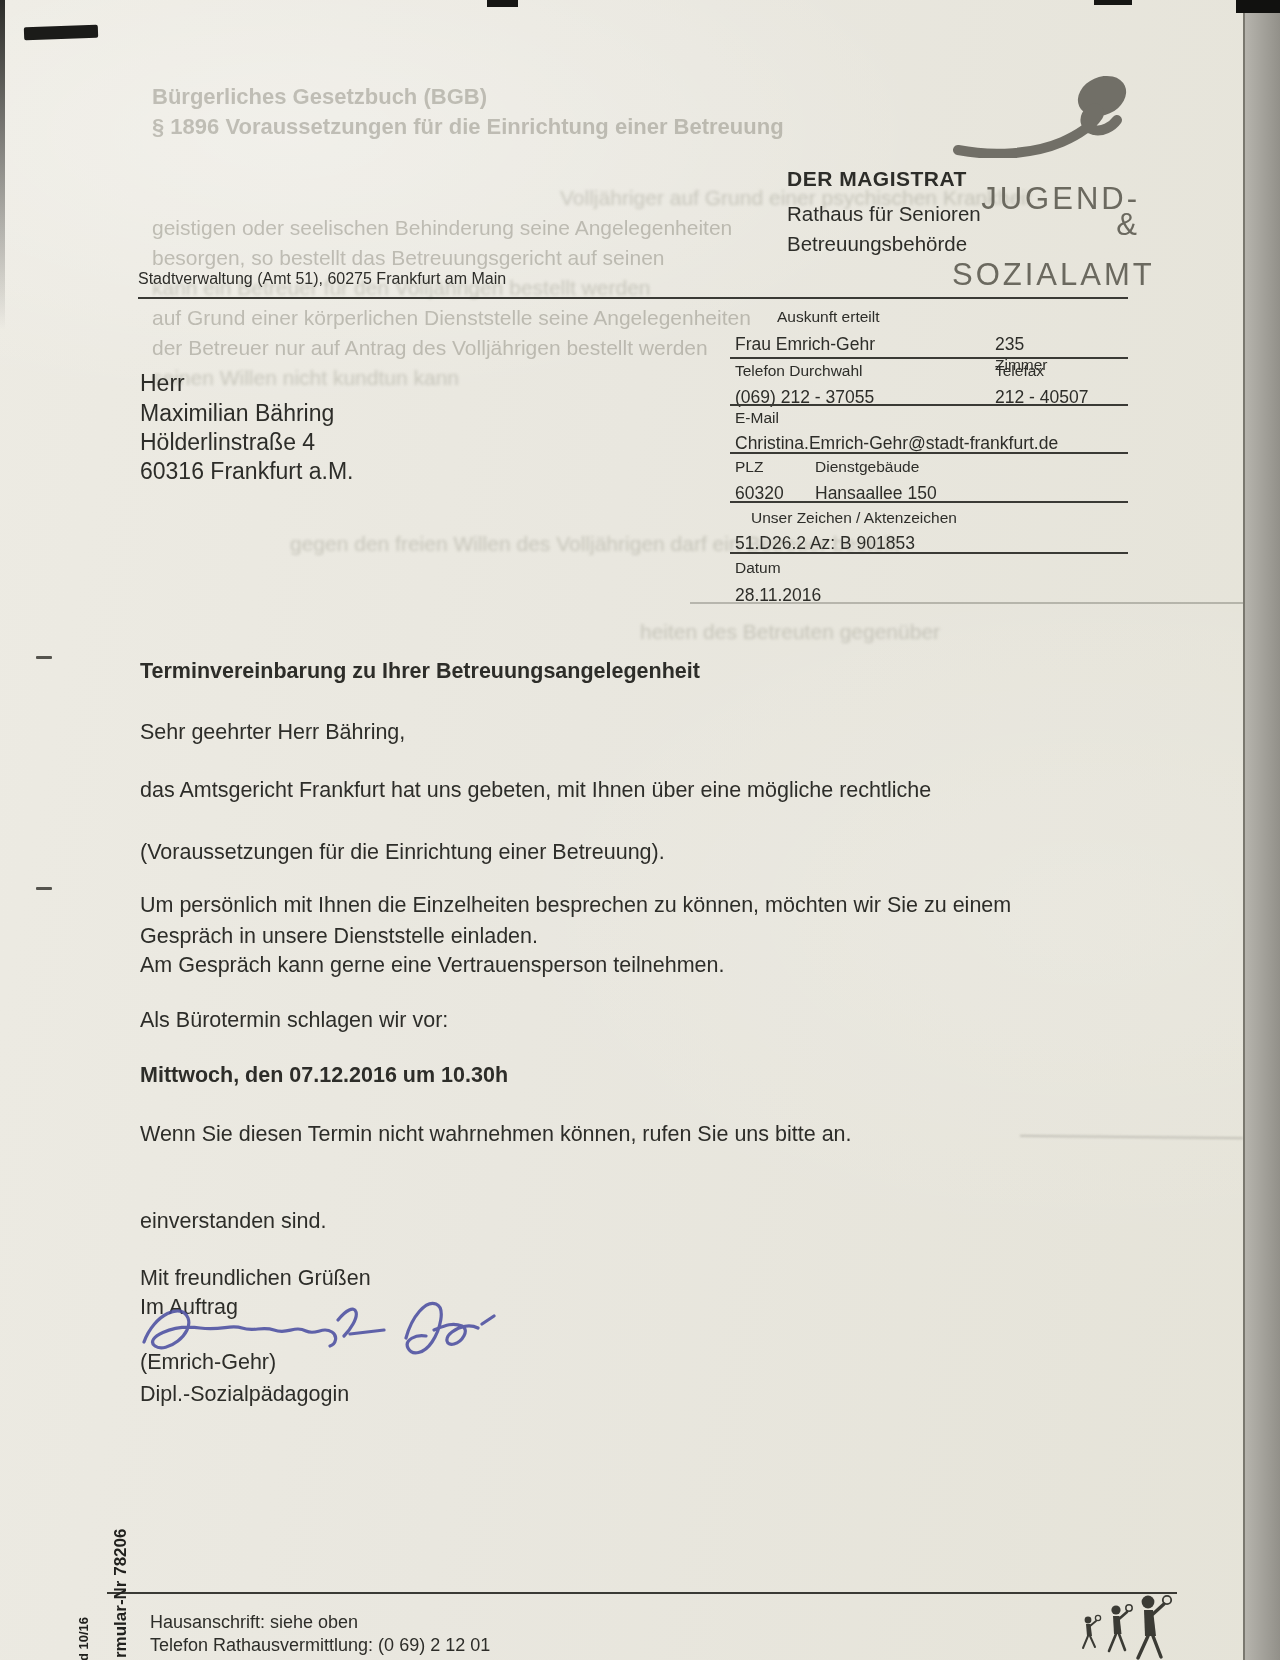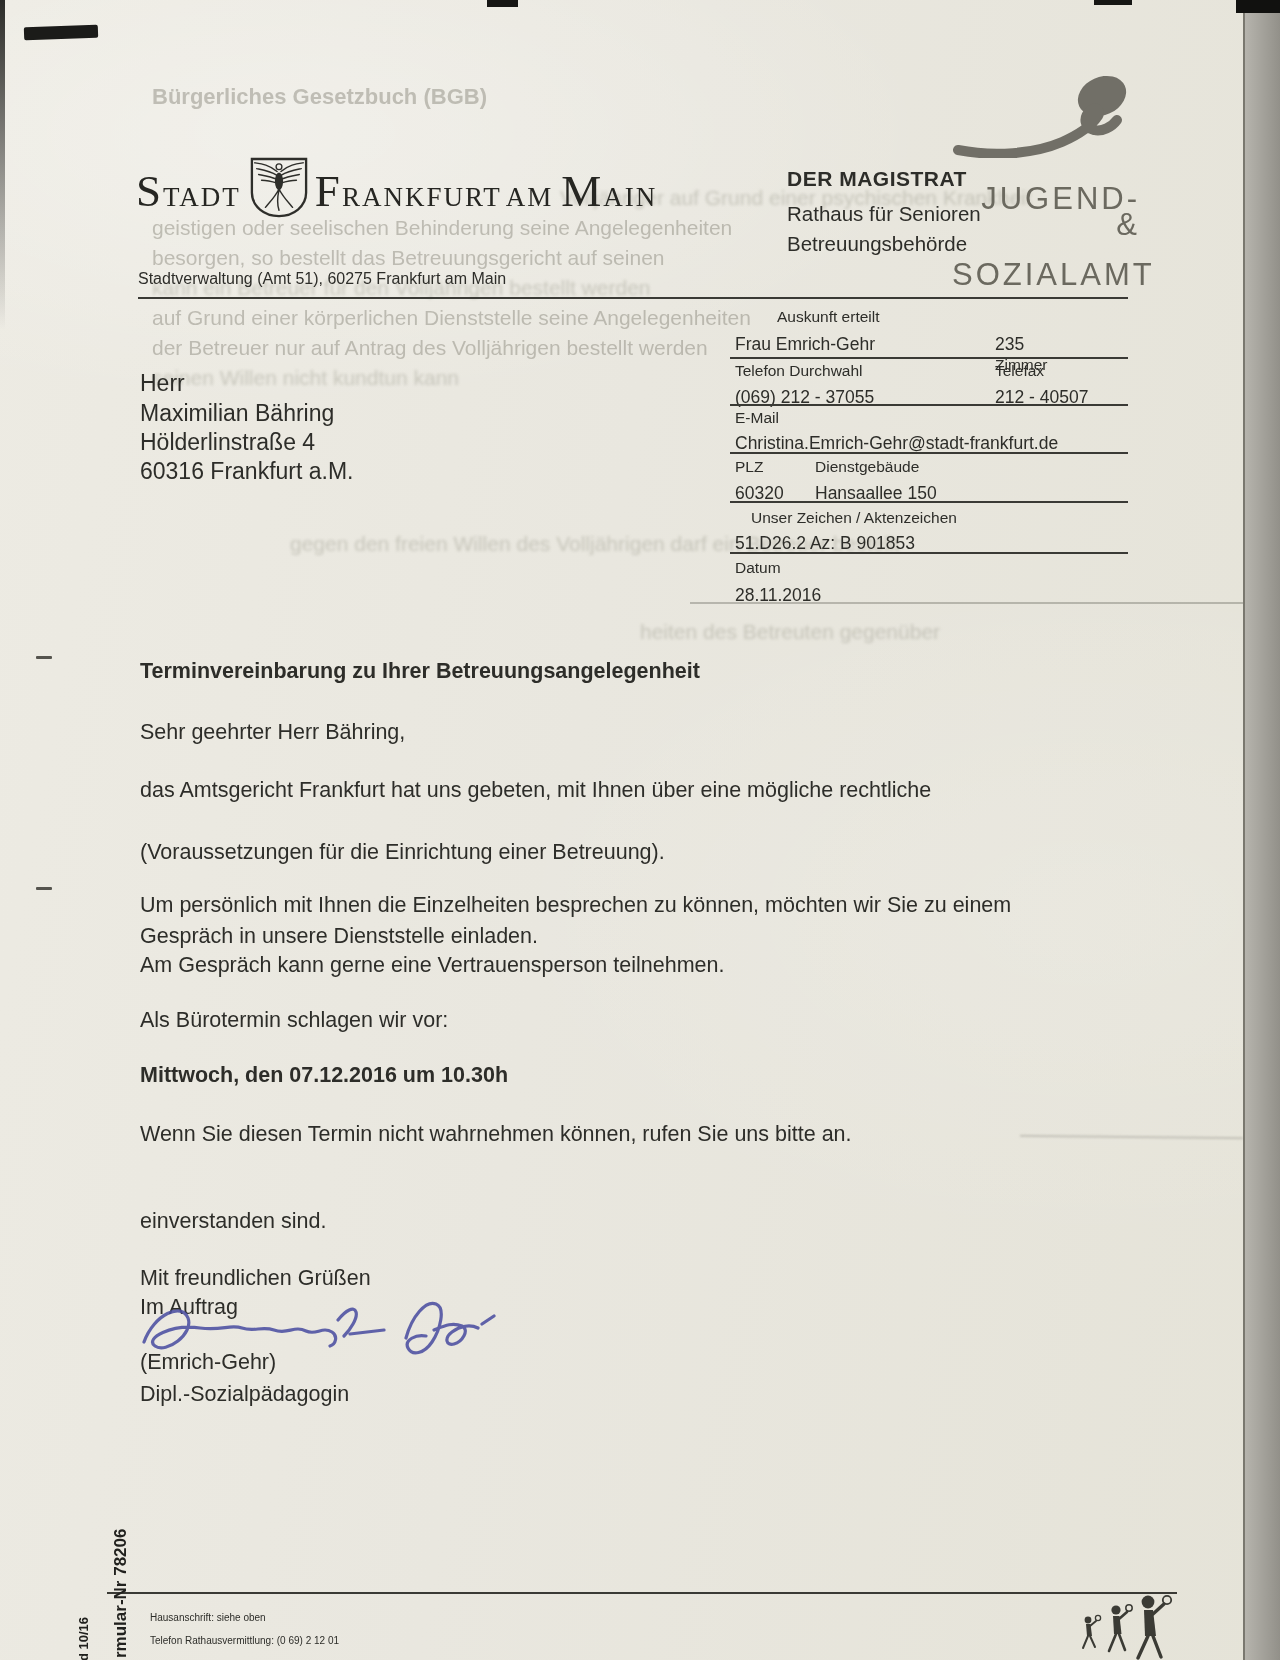--- a/index.html
+++ b/index.html
@@ -50,51 +50,42 @@
   .addr{left:140px;font-size:23px;z-index:2;}
   
   .lbl{position:absolute;font-size:15.5px;z-index:2;white-space:nowrap;}
   .val{position:absolute;font-size:17.5px;z-index:2;white-space:nowrap;}
   
   .body-line{position:absolute;left:140px;font-size:21.5px;white-space:nowrap;z-index:2;}
   .bold{font-weight:bold;}
   
   .sig{left:138px;top:1292px;z-index:3;}
   
-  .foot{position:absolute;left:150px;font-size:10px;z-index:2;white-space:nowrap;}
+  .foot{position:absolute;left:150px;font-size:18px;z-index:2;white-space:nowrap;}
   .vert{position:absolute;transform:rotate(-90deg);transform-origin:0 0;
     font-weight:bold;white-space:nowrap;z-index:2;color:#21211e;}
   .figures{left:1076px;top:1594px;z-index:2;}
 </style>
 </head>
 <body>
 
 <div class="page">
 
   <div class="bt b" style="left:152px;top:84px;">Bürgerliches Gesetzbuch (BGB)</div>
+  <div class="bt b" style="left:152px;top:114px;">§ 1896 Voraussetzungen für die Einrichtung einer Betreuung</div>
   <div class="bt soft" style="left:560px;top:186px;">Volljähriger auf Grund einer psychischen Krankheit</div>
   <div class="bt" style="left:152px;top:216px;">geistigen oder seelischen Behinderung seine Angelegenheiten</div>
   <div class="bt" style="left:152px;top:246px;">besorgen, so bestellt das Betreuungsgericht auf seinen</div>
   <div class="bt soft" style="left:152px;top:276px;">kann ein Betreuer für den Volljährigen bestellt werden</div>
   <div class="bt" style="left:152px;top:306px;">auf Grund einer körperlichen Dienststelle seine Angelegenheiten</div>
   <div class="bt" style="left:152px;top:336px;">der Betreuer nur auf Antrag des Volljährigen bestellt werden</div>
   <div class="bt soft" style="left:152px;top:366px;">seinen Willen nicht kundtun kann</div>
   <div class="bt soft" style="left:290px;top:532px;">gegen den freien Willen des Volljährigen darf ein Betreuer bestellt</div>
   <div class="bt soft" style="left:640px;top:620px;">heiten des Betreuten gegenüber</div>
 
-  <div class="abs wordmark">
-    <span class="logo-word cap">Stadt</span><svg class="crest" width="60" height="64" viewBox="0 0 62 66">
-      <path d="M3,3 H59 V38 C59,52 46,62 31,62 C16,62 3,52 3,38 Z" fill="none" stroke="#2e2e2a" stroke-width="2.4"></path>
-      <circle cx="31" cy="11" r="3" fill="none" stroke="#2e2e2a" stroke-width="1.4"></circle>
-      <path d="M29,16 C21,9 13,8 6,7 M29,20 C21,15 13,14 8,13 M29,24 C22,21 15,20 10,19 M29,28 C23,26 18,25 13,25" fill="none" stroke="#2e2e2a" stroke-width="1.5" stroke-linecap="round"></path>
-      <path d="M33,16 C41,9 49,8 56,7 M33,20 C41,15 49,14 54,13 M33,24 C40,21 47,20 52,19 M33,28 C39,26 44,25 49,25" fill="none" stroke="#2e2e2a" stroke-width="1.5" stroke-linecap="round"></path>
-      <ellipse cx="31" cy="26" rx="4.2" ry="9" fill="#2e2e2a"></ellipse>
-      <path d="M31,34 C27,42 22,47 17,53 M31,34 C35,42 40,47 45,53 M31,35 C29,44 29,50 31,56" fill="none" stroke="#2e2e2a" stroke-width="1.5" stroke-linecap="round"></path>
-    </svg><span class="logo-word cap" style="margin-right:4px;">Frankfurt</span><span class="logo-word" style="margin-right:8px;">am</span><span class="logo-word cap">Main</span>
-  </div>
 
   <div class="abs magistrat-1 nowrap">DER MAGISTRAT</div>
   <div class="abs magistrat-2 nowrap">Rathaus für Senioren</div>
   <div class="abs magistrat-3 nowrap">Betreuungsbehörde</div>
 
   <div class="abs dept">
     <svg width="188" height="88" viewBox="0 0 188 88">
       <ellipse cx="150" cy="26" rx="25" ry="19" fill="#716f67" transform="rotate(-24 150 26)"></ellipse>
       <path d="M6,80 C42,87 82,84 110,72 C128,64 140,55 146,46 C149,40 144,36 138,41 C131,47 132,58 142,60 C150,62 160,57 165,50" fill="none" stroke="#716f67" stroke-width="10" stroke-linecap="round"></path>
     </svg>

